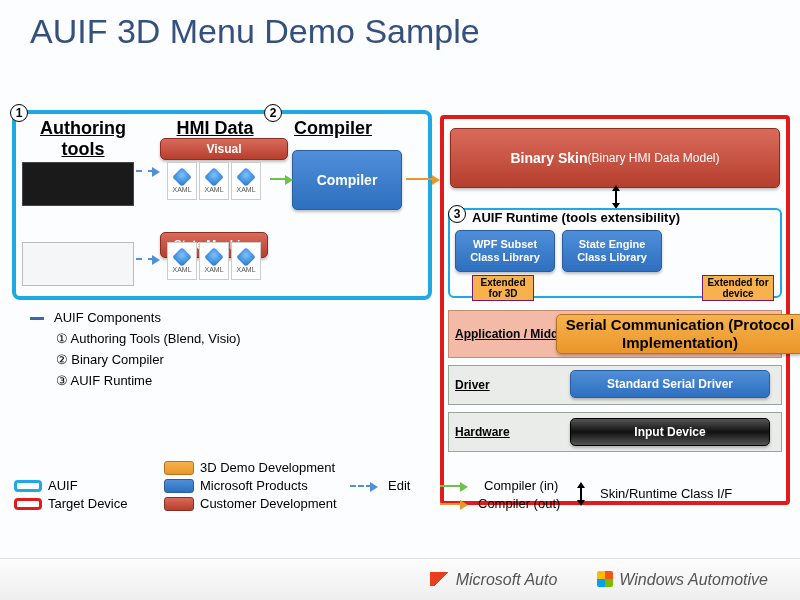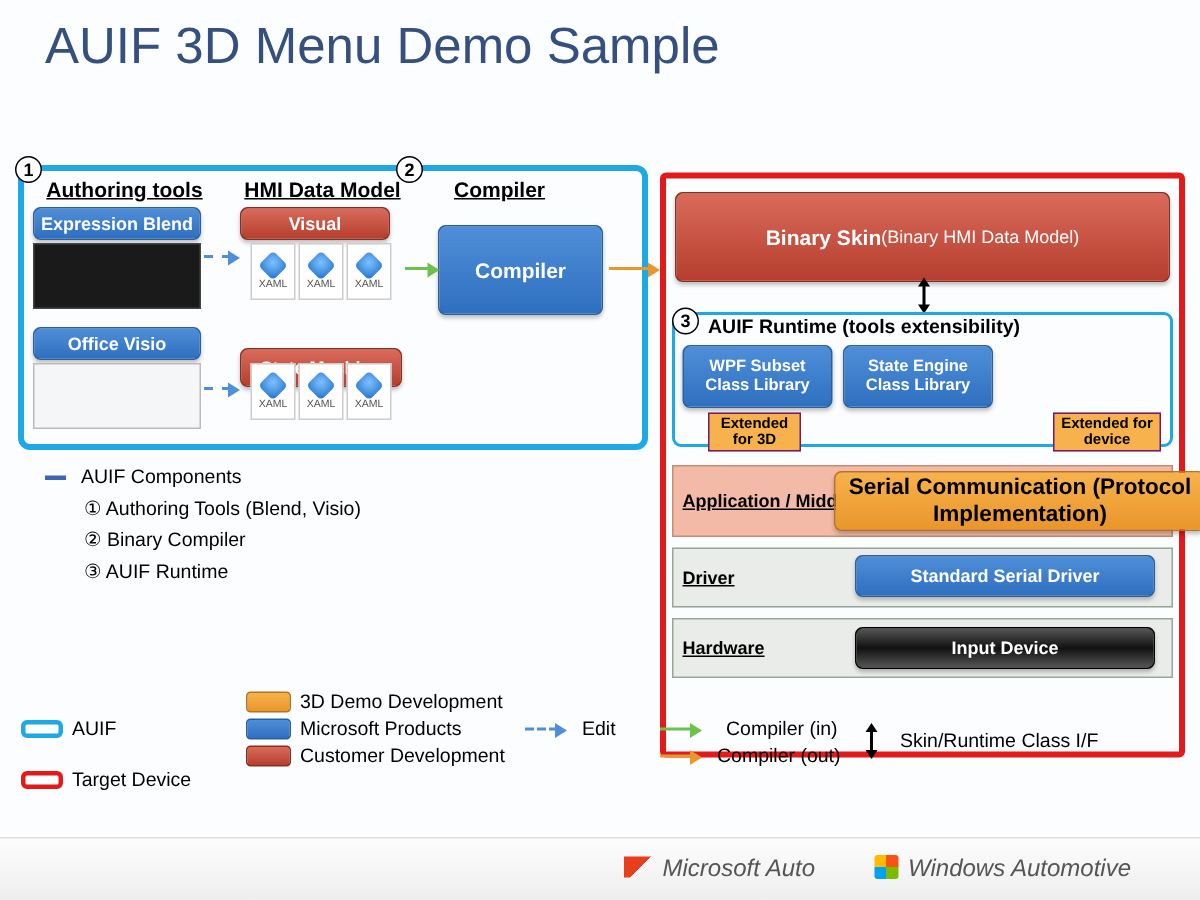--- a/index.html
+++ b/index.html
@@ -1,21 +1,21 @@
 <!DOCTYPE html>
 <html><head>
 <meta charset="utf-8">
 <style>
   * { box-sizing: border-box; margin: 0; padding: 0; }
   body { width: 800px; height: 600px; font-family: "Segoe UI", Tahoma, sans-serif; background: #fcfdfe; position: relative; overflow: hidden; }
   .slide { width: 100%; height: 100%; position: relative; }
   .title { position: absolute; top: 12px; left: 30px; font-size: 34px; color: #35507f; font-family: "Segoe UI", sans-serif; }
   .blue-frame { position: absolute; top: 110px; left: 12px; width: 420px; height: 190px; border: 4px solid #1fa9e4; border-radius: 8px; }
   .circle-num { position: absolute; width: 18px; height: 18px; border-radius: 50%; background: #fff; border: 1px solid #000; font-size: 12px; text-align: center; line-height: 16px; font-weight: bold; z-index: 5; }
-  .col-head { font-size: 14px; font-weight: bold; text-decoration: underline; color: #000; text-align: center; }
+  .col-head { font-size: 18px; font-weight: bold; text-decoration: underline; color: #000; text-align: center; }
   .box { border-radius: 5px; text-align: center; display: flex; align-items: center; justify-content: center; font-size: 12px; font-weight: bold; color: #fff; box-shadow: 0 2px 3px rgba(0,0,0,.25); position: absolute; }
   .box.blue { background: linear-gradient(#4f8fd9, #2e6fbf); border: 1px solid #2a5e9e; }
   .box.red { background: linear-gradient(#d96b5b, #b63e2e); border: 1px solid #8a2e21; }
   .box.orange { background: linear-gradient(#f7b24d, #e9962a); border: 1px solid #b4731e; color: #000; font-weight: bold; }
   .box.salmon { background: #f3bba7; border: 1px solid #c88b73; color: #000; font-weight: bold; border-radius: 0; box-shadow: none; }
   .box.gray { background: #e9ece9; border: 1px solid #9aa59a; color: #000; font-weight: bold; border-radius: 0; box-shadow: none; }
   .box.black { background: linear-gradient(#555,#111,#555); border: 1px solid #000; color: #fff; }
   .xaml-row { position: absolute; display: flex; gap: 2px; justify-content: center; width: 100px; }
   .xaml-tile { width: 30px; height: 38px; background: #fff; border: 1px solid #ccc; display: flex; flex-direction: column; align-items: center; justify-content: center; font-size: 7px; color: #555; }
   .xaml-tile .dot { width: 14px; height: 14px; background: radial-gradient(circle at 40% 40%, #7ec1ff, #1e6fc9); border-radius: 3px; transform: rotate(45deg); margin-bottom: 2px; }
@@ -38,46 +38,44 @@
   .arrow { position: absolute; }
   .arrow-dash-blue { border-top: 2px dashed #4f8fd9; width: 20px; height: 0; }
   .arrow-dash-blue::after, .arrow-green::after, .arrow-orange::after { content: ""; position: absolute; right: -6px; top: -5px; border-left: 8px solid #4f8fd9; border-top: 5px solid transparent; border-bottom: 5px solid transparent; }
   .arrow-green { border-top: 2px solid #6cc24a; width: 25px; height: 0; }
   .arrow-green::after { border-left-color: #6cc24a; }
   .arrow-orange { border-top: 2px solid #e9962a; width: 25px; height: 0; }
   .arrow-orange::after { border-left-color: #e9962a; }
   .ud-arrow { position: absolute; width: 0; height: 14px; border-left: 2px solid #000; }
   .ud-arrow::before { content: ""; position: absolute; top: -5px; left: -5px; border-bottom: 6px solid #000; border-left: 4px solid transparent; border-right: 4px solid transparent; }
   .ud-arrow::after { content: ""; position: absolute; bottom: -5px; left: -5px; border-top: 6px solid #000; border-left: 4px solid transparent; border-right: 4px solid transparent; }
-  .footer { position: absolute; bottom: 0; left: 0; right: 0; height: 42px; background: linear-gradient(#fdfdfd,#eee); border-top: 1px solid #ddd; display: flex; align-items: center; justify-content: flex-end; gap: 40px; padding-right: 46px; font-size: 16px; color: #555; font-style: italic; }
+  .footer { position: absolute; bottom: 0; left: 0; right: 0; height: 42px; background: linear-gradient(#fdfdfd,#eee); border-top: 1px solid #ddd; display: flex; align-items: center; justify-content: flex-end; gap: 40px; padding-right: 32px; font-size: 16px; color: #555; font-style: italic; }
   .footer .msauto::before { content: ""; display: inline-block; width: 22px; height: 14px; background: linear-gradient(135deg,#e93e1b 50%, transparent 50%); margin-right: 4px; vertical-align: -1px; }
   .footer .winauto::before { content: ""; display: inline-block; width: 16px; height: 16px; background: conic-gradient(#f65314 0 90deg,#7cbb00 0 180deg,#00a1f1 0 270deg,#ffbb00 0); margin-right: 6px; vertical-align: -2px; border-radius: 2px; }
   .sublabel { font-size: 10px; font-weight: normal; }
 </style>
 </head>
 <body>
 <div class="slide">
 
   <div class="title">AUIF 3D Menu Demo Sample</div>
 
   <div class="blue-frame"></div>
   <div class="circle-num" style="top:104px; left:10px;">1</div>
   <div class="circle-num" style="top:104px; left:264px;">2</div>
 
   <div class="col-head" style="position:absolute; top:118px; left:28px; width:110px;">Authoring tools</div>
   <div class="col-head" style="position:absolute; top:118px; left:160px; width:110px;">HMI Data Model</div>
   <div class="col-head" style="position:absolute; top:118px; left:288px; width:90px;">Compiler</div>
 
-  <div class="box blue" style="top:138px; left:22px; width:112px; height:22px;">Expression Blend</div>
   <div class="shot" style="top:162px; left:22px; width:112px; height:44px;"></div>
 
-  <div class="box blue" style="top:218px; left:22px; width:112px; height:22px;">Office Visio</div>
   <div class="shot light" style="top:242px; left:22px; width:112px; height:44px;"></div>
 
-  <div class="box red" style="top:138px; left:160px; width:100px; height:22px;">Visual</div>
+  <div class="box red" style="top:138px; left:160px; width:128px; height:22px;">Visual</div>
   <div class="xaml-row" style="top:162px; left:164px;">
     <div class="xaml-tile">
         <div class="dot"></div>
         <span>XAML</span>
       </div>
     <div class="xaml-tile">
         <div class="dot"></div>
         <span>XAML</span>
       </div>
     <div class="xaml-tile">
@@ -156,21 +154,21 @@
       <span>Microsoft Products</span>
     </div>
   <div class="legend" style="top:496px; left:164px;">
       <div class="lg-swatch lg-fill-red"></div>
       <span>Customer Development</span>
     </div>
   <div class="legend" style="top:478px; left:14px;">
       <div class="lg-border-blue"></div>
       <span>AUIF</span>
     </div>
-  <div class="legend" style="top:512px; left:14px;">
+  <div class="legend" style="top:496px; left:14px;">
       <div class="lg-border-red"></div>
       <span>Target Device</span>
     </div>
   <div class="legend" style="top:478px; left:350px;">
       <div class="arrow arrow-dash-blue" style="position:relative; width:22px;"></div>
       <span style="margin-left:10px;">Edit</span>
     </div>
   <div class="legend" style="top:478px; left:440px;gap:12px;">
       <div class="arrow arrow-green" style="position:relative; width:22px;"></div>
       <span style="margin-left:10px;">Compiler (in)</span>

